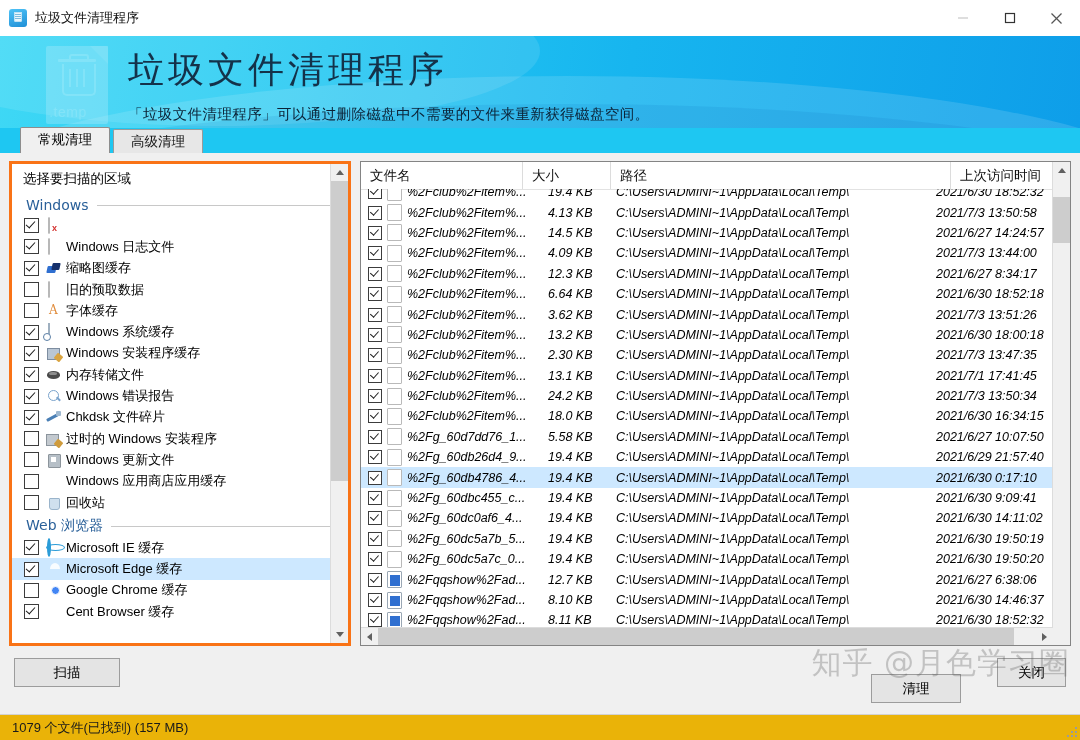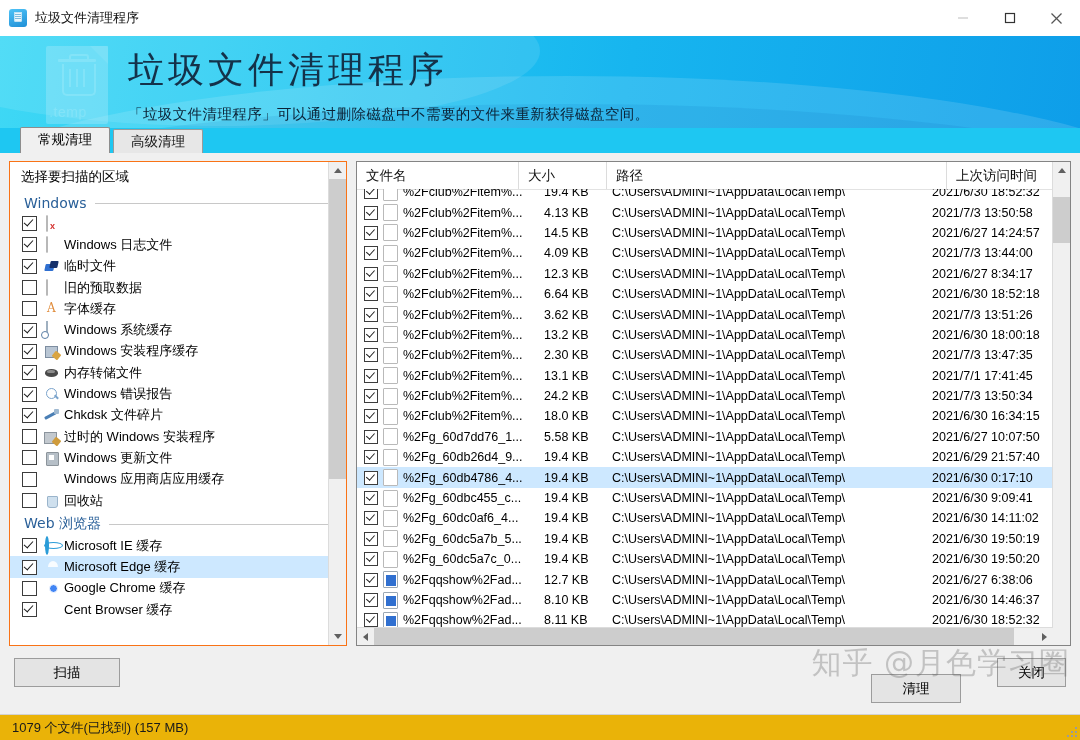--- a/index.html
+++ b/index.html
@@ -55,21 +55,21 @@
   .tabstrip{position:relative;height:25px;flex:0 0 25px;background:#1ec7f2;padding-left:20px;
             display:flex;align-items:flex-end;}
   .tab{height:23px;line-height:23px;padding:0 17px;font-size:13.5px;background:#e7e7e7;color:#111;
        border:1px solid #9a9a9a;border-bottom:none;margin-right:3px;border-radius:2px 2px 0 0;}
   .tab.active{background:#f0f0f0;height:25px;line-height:24px;border-color:#8d8d8d;color:#000;font-weight:400;}
 
   
   .content{flex:1 1 auto;display:flex;padding:8px 9px 0 9px;gap:9px;min-height:0;}
 
   
-  .sidebar{position:relative;width:336px;flex:0 0 336px;background:#fff;border:1px solid #f97316;
+  .sidebar{position:relative;width:336px;flex:0 0 336px;background:#fff;border:3px solid #f97316;
            display:flex;flex-direction:column;overflow:hidden;}
   .sb-inner{flex:1 1 auto;overflow:hidden;position:relative;}
   .sb-head{font-size:13.5px;padding:6px 0 5px 11px;color:#000;}
   .grp{display:flex;align-items:center;padding:4px 10px 2px 14px;}
   .grp-label{color:#2a6099;font-size:14px;font-family:"DejaVu Sans","Liberation Sans",sans-serif;white-space:nowrap;}
   .grp-line{flex:1 1 auto;height:1px;background:#c8c8c8;margin-left:8px;}
   .row{display:flex;align-items:center;height:21.3px;padding-left:12px;cursor:default;}
   .row.sel{background:#cde8ff;}
   .cbx{width:13px;height:13px;flex:0 0 13px;border:1px solid #3c3c3c;background:#fff;position:relative;margin-right:7px;}
   .cbx.on::after{content:"";position:absolute;left:3px;top:0px;width:4px;height:8px;border:solid #1a1a1a;
@@ -132,21 +132,21 @@
   .arw i{display:block;width:0;height:0;border-left:4px solid transparent;border-right:4px solid transparent;}
   .arw.up i{border-bottom:5px solid #606060;}
   .arw.dn i{border-top:5px solid #606060;}
 
   
   .listpane{position:relative;flex:1 1 auto;background:#fff;border:1px solid #848484;display:flex;flex-direction:column;min-width:0;}
   .lp-body{position:absolute;left:0;top:0;right:17px;bottom:17px;overflow:hidden;}
   .thead{display:flex;height:27px;align-items:center;background:#fff;border-bottom:1px solid #e2e2e2;gap:20px;}
   .th{font-size:13.5px;color:#111;padding-left:9px;position:relative;height:27px;line-height:27px;box-sizing:border-box;}
   .th+.th{border-left:1px solid #dcdcdc;}
-  .rows{position:absolute;left:0;right:0;top:27px;bottom:0;overflow:hidden;}
+  .rows{position:absolute;left:0;right:0;top:27px;bottom:0;overflow:hidden;font-style:italic;}
   .rowsinner{position:absolute;left:0;right:0;top:-7px;}
   .frow{display:flex;align-items:center;height:20.4px;font-size:12.5px;color:#000;}
   .frow.sel{background:#cde8ff;}
   .fcb{width:12px;height:12px;flex:0 0 12px;border:1px solid #3c3c3c;background:#fff;position:relative;margin:0 5px 0 7px;}
   .fcb::after{content:"";position:absolute;left:3px;top:0px;width:3.5px;height:7px;border:solid #1a1a1a;border-width:0 1.5px 1.5px 0;transform:rotate(42deg);}
   .ficon{width:13px;height:15px;flex:0 0 13px;margin-right:5px;background:#fff;border:1px solid #b9b9b9;border-radius:1px;position:relative;}
   .ficon.img{background:#fff;border-color:#9aa7b4;}
   .ficon.img::after{content:"";position:absolute;left:1.5px;top:3px;right:1.5px;bottom:1.5px;background:#2f6fd0;}
   .c-name{width:141px;flex:0 0 141px;white-space:nowrap;overflow:hidden;}
   .c-size{width:68px;flex:0 0 68px;white-space:nowrap;}
@@ -250,21 +250,21 @@
           <span class="cbx on"></span>
           <span class="ico"><span class="i-doc"></span></span>
           <span class="rlabel">Windows 日志文件</span>
         </div>
         <div class="row">
           <span class="cbx on"></span>
           <span class="ico i-thumb">
               <span class="a"></span>
               <span class="b"></span>
             </span>
-          <span class="rlabel">临时文件</span>
+          <span class="rlabel">缩略图缓存</span>
         </div>
         <div class="row">
           <span class="cbx"></span>
           <span class="ico"><span class="i-doc"></span></span>
           <span class="rlabel">旧的预取数据</span>
         </div>
         <div class="row">
           <span class="cbx"></span>
           <span class="ico i-font"></span>
           <span class="rlabel">字体缓存</span>

